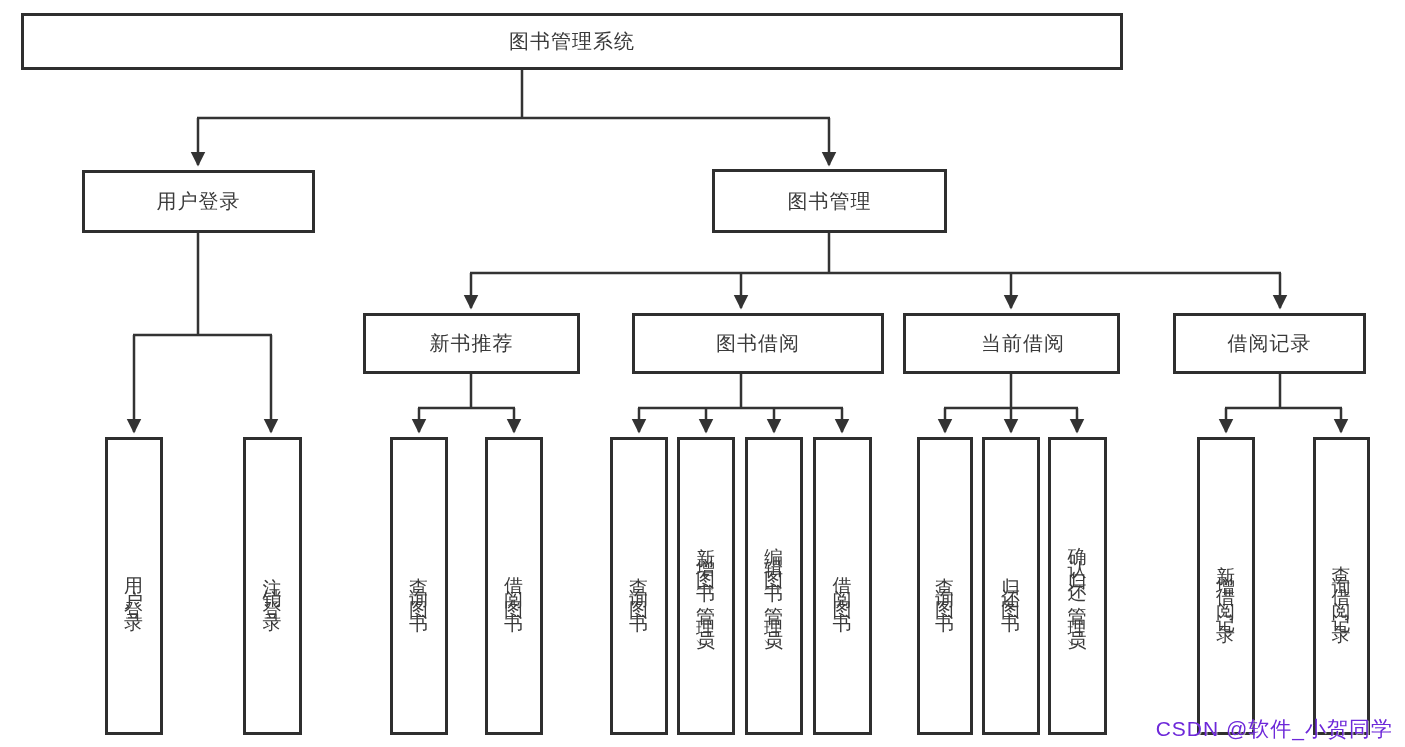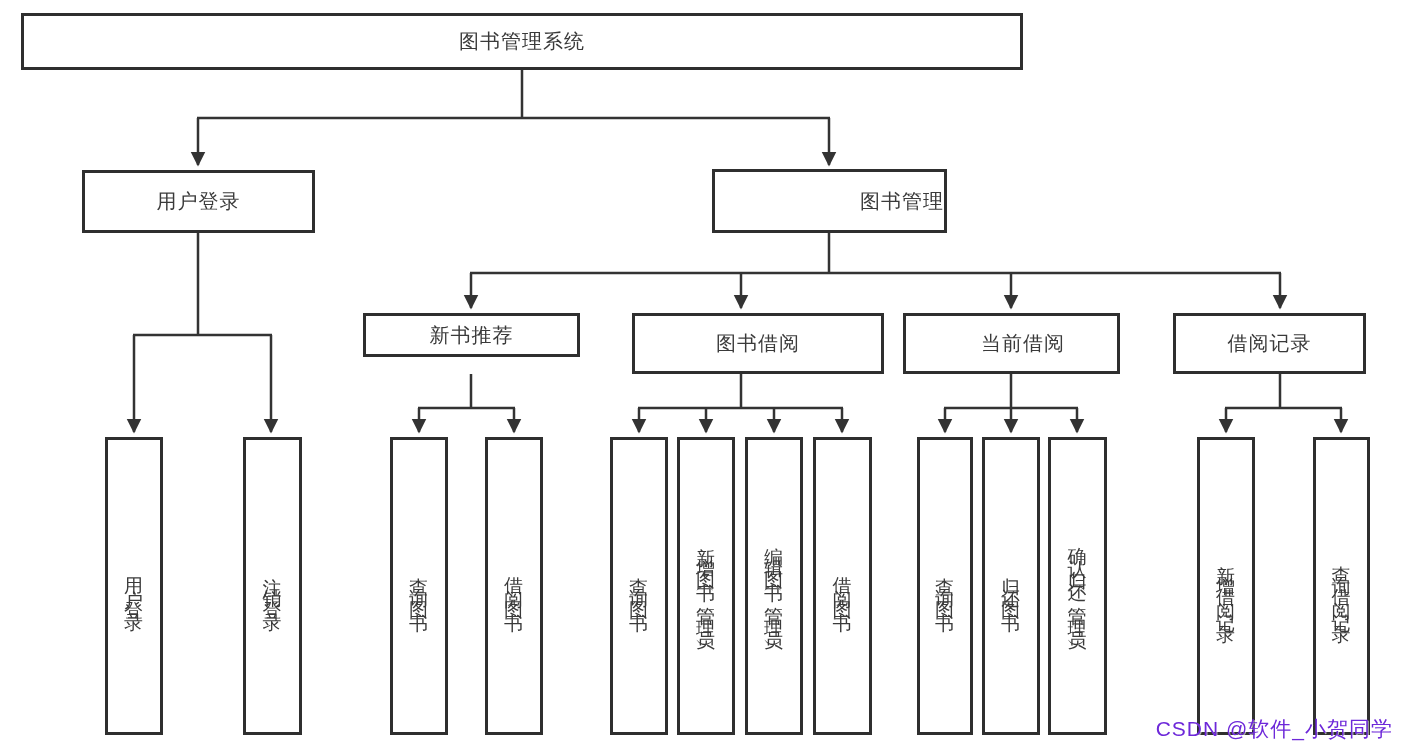--- a/index.html
+++ b/index.html
@@ -89,32 +89,32 @@
       <path marker-end="url(#arrow)" d="M774,408 V432"></path>
       <path marker-end="url(#arrow)" d="M842,408 V432"></path>
       <path marker-end="url(#arrow)" d="M945,408 V432"></path>
       <path marker-end="url(#arrow)" d="M1011,408 V432"></path>
       <path marker-end="url(#arrow)" d="M1077,408 V432"></path>
       <path marker-end="url(#arrow)" d="M1226,408 V432"></path>
       <path marker-end="url(#arrow)" d="M1341,408 V432"></path>
     </g>
   </svg>
 
-  <div class="node hbox" style="left:21px; top:13px; width:1002px; height:57px;text-align:center;">
+  <div class="node hbox" style="left:21px; top:13px; width:1102px; height:57px;text-align:center;">
     <span>图书管理系统</span>
   </div>
 
   <div class="node hbox" style="left:82px; top:170px; width:233px; height:63px;">
     <span>用户登录</span>
   </div>
-  <div class="node hbox" style="left:712px; top:169px; width:235px; height:64px;justify-content:flex-end;">
+  <div class="node hbox" style="left:712px; top:169px; width:235px; height:64px;">
     <span>图书管理</span>
   </div>
 
-  <div class="node hbox" style="left:363px; top:313px; width:217px; height:44px;">
+  <div class="node hbox" style="left:363px; top:313px; width:217px; height:61px;">
     <span>新书推荐</span>
   </div>
   <div class="node hbox" style="left:632px; top:313px; width:252px; height:61px;">
     <span>图书借阅</span>
   </div>
   <div class="node hbox" style="left:903px; top:313px; width:217px; height:61px;padding-left:23px;">
     <span>当前借阅</span>
   </div>
   <div class="node hbox" style="left:1173px; top:313px; width:193px; height:61px;">
     <span>借阅记录</span>

